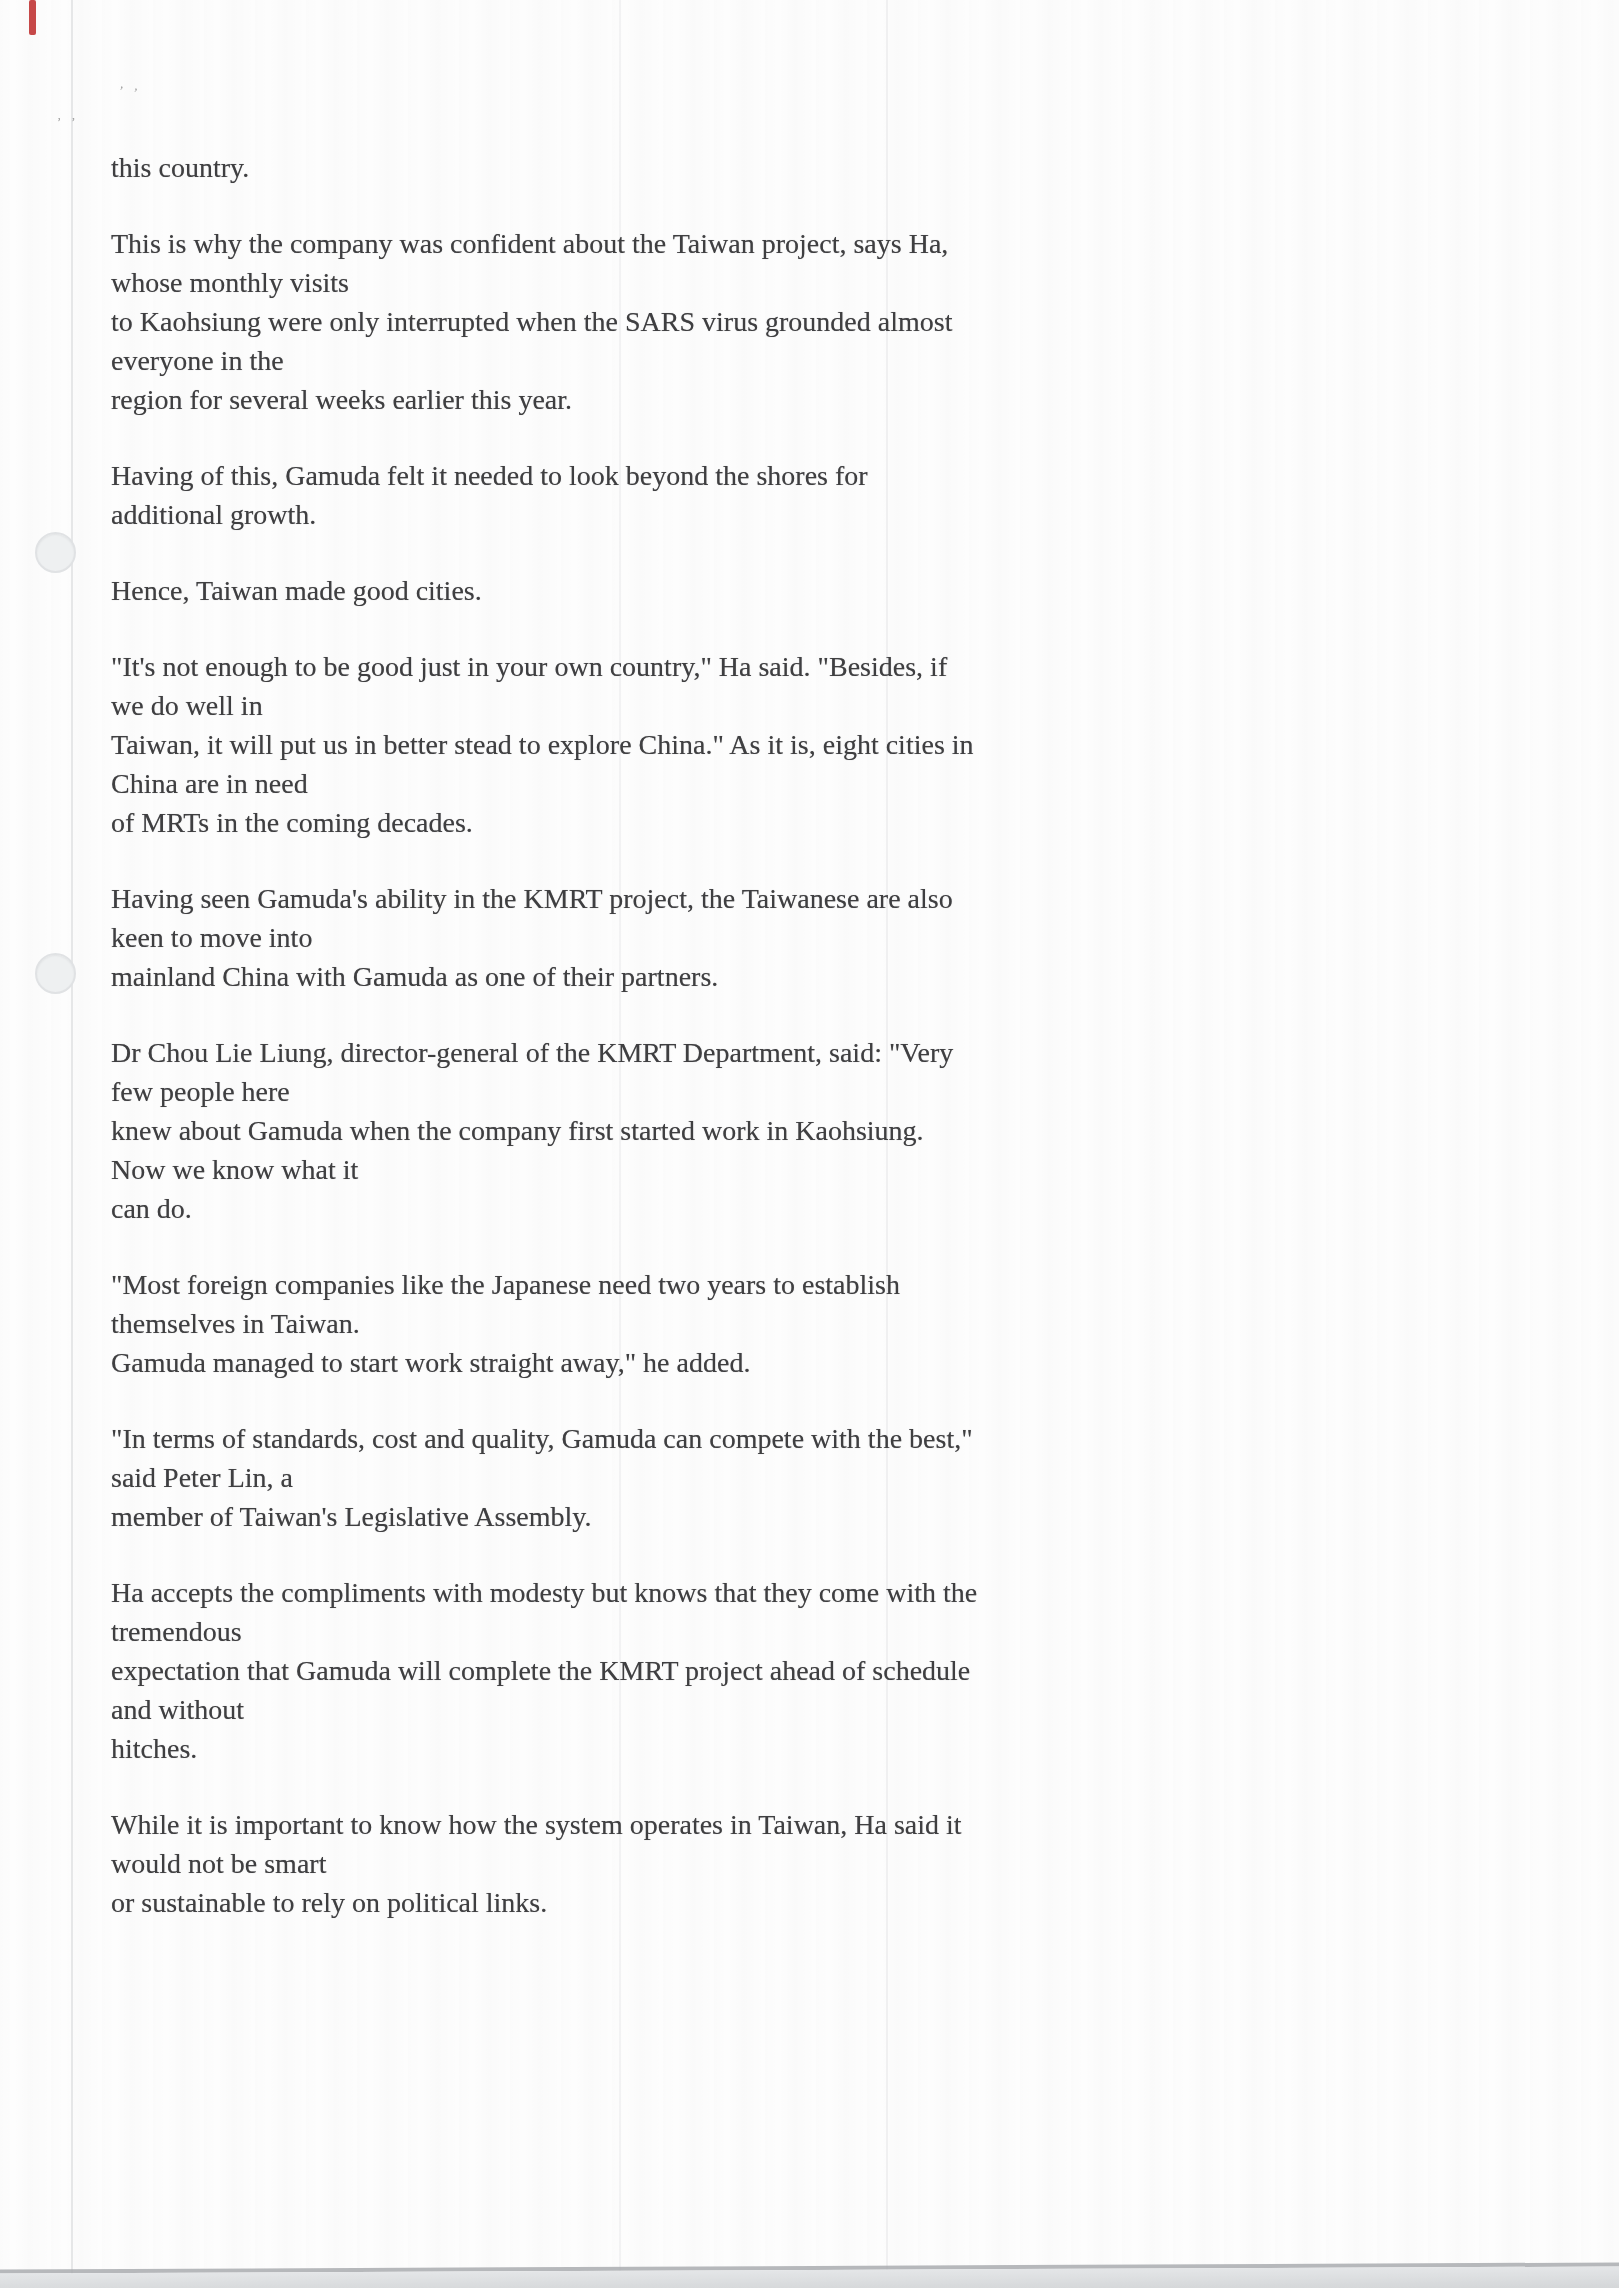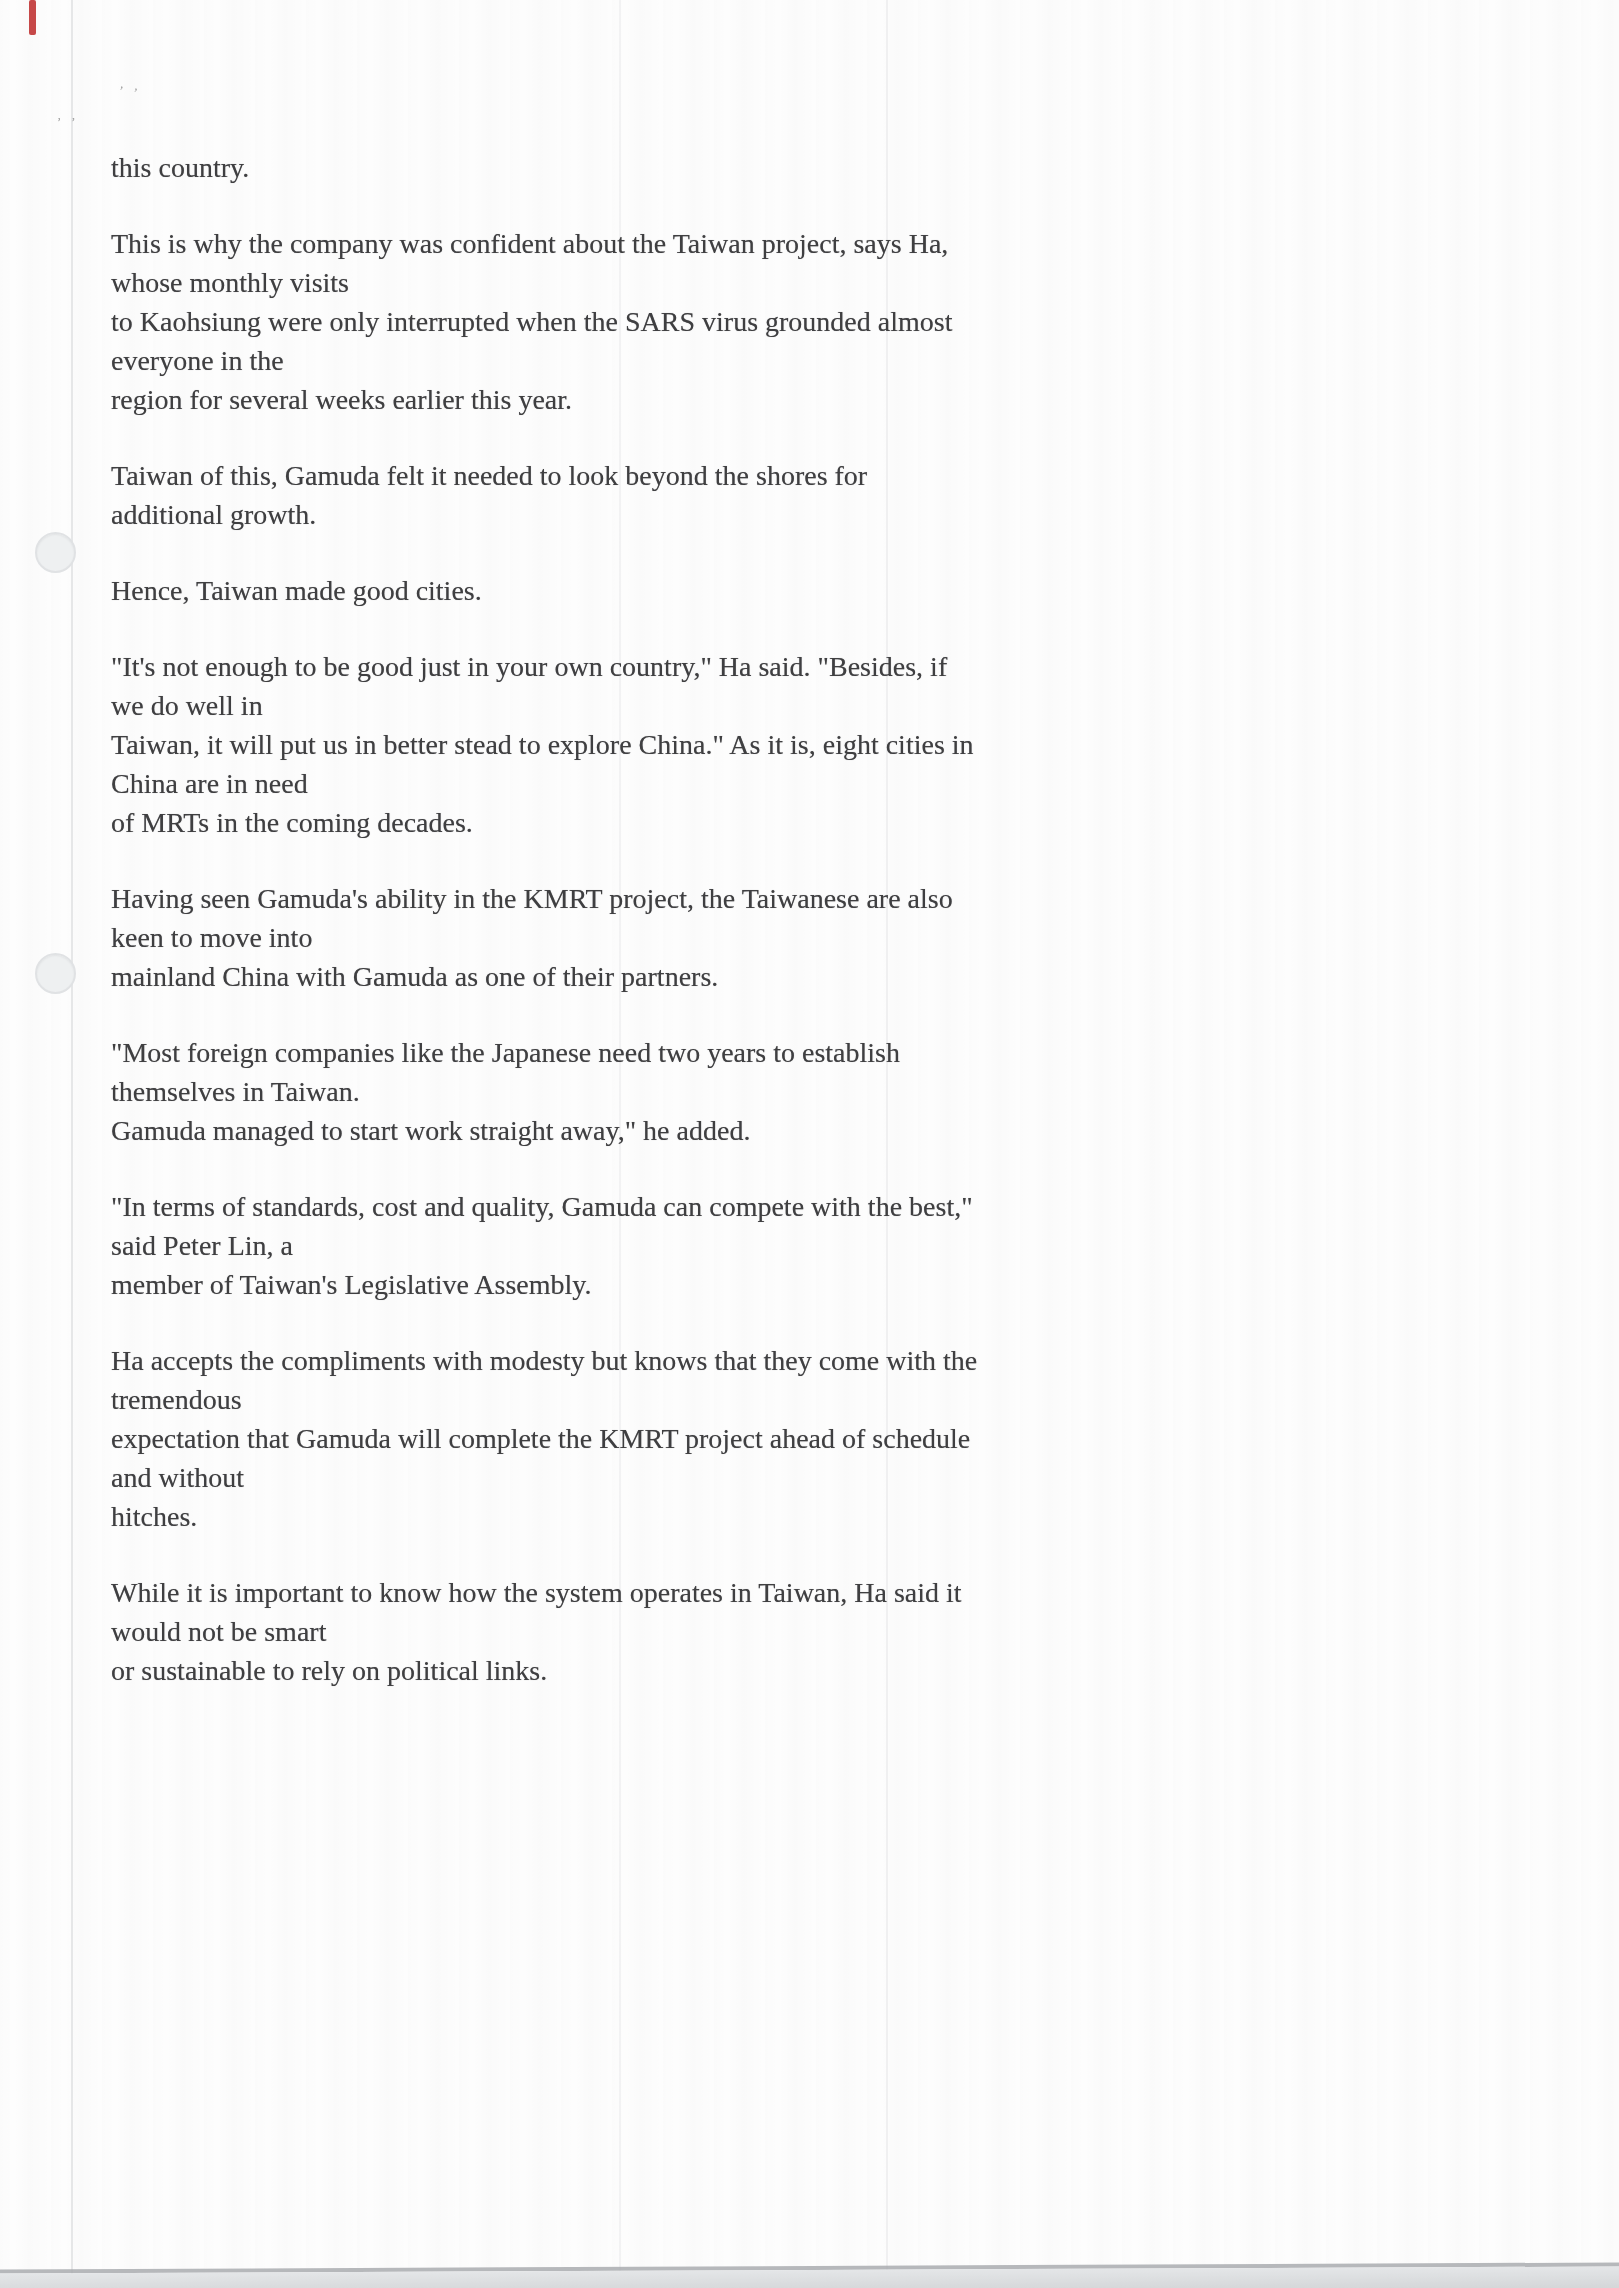--- a/index.html
+++ b/index.html
@@ -129,27 +129,30 @@
   <span class="speck s2">’ ’</span>
 
   <div class="punch p1"></div>
   <div class="punch p2"></div>
 
   <div class="text-column" id="text-column" style="color: rgb(63, 63, 65);">
       <p>this country.</p>
       <p>This is why the company was confident about the Taiwan project, says Ha, whose monthly visits
 to Kaohsiung were only interrupted when the SARS virus grounded almost everyone in the
 region for several weeks earlier this year.</p>
-      <p>Taiwan of this, Gamuda felt it needed to look beyond the shores for additional growth.</p>
+      <p>Having of this, Gamuda felt it needed to look beyond the shores for additional growth.</p>
       <p>Hence, Taiwan made good cities.</p>
       <p>"It's not enough to be good just in your own country," Ha said. "Besides, if we do well in
 Taiwan, it will put us in better stead to explore China." As it is, eight cities in China are in need
 of MRTs in the coming decades.</p>
       <p>Having seen Gamuda's ability in the KMRT project, the Taiwanese are also keen to move into
 mainland China with Gamuda as one of their partners.</p>
+      <p>Dr Chou Lie Liung, director-general of the KMRT Department, said: "Very few people here
+knew about Gamuda when the company first started work in Kaohsiung. Now we know what it
+can do.</p>
       <p>"Most foreign companies like the Japanese need two years to establish themselves in Taiwan.
 Gamuda managed to start work straight away," he added.</p>
       <p>"In terms of standards, cost and quality, Gamuda can compete with the best," said Peter Lin, a
 member of Taiwan's Legislative Assembly.</p>
       <p>Ha accepts the compliments with modesty but knows that they come with the tremendous
 expectation that Gamuda will complete the KMRT project ahead of schedule and without
 hitches.</p>
       <p>While it is important to know how the system operates in Taiwan, Ha said it would not be smart
 or sustainable to rely on political links.</p>
     </div>

